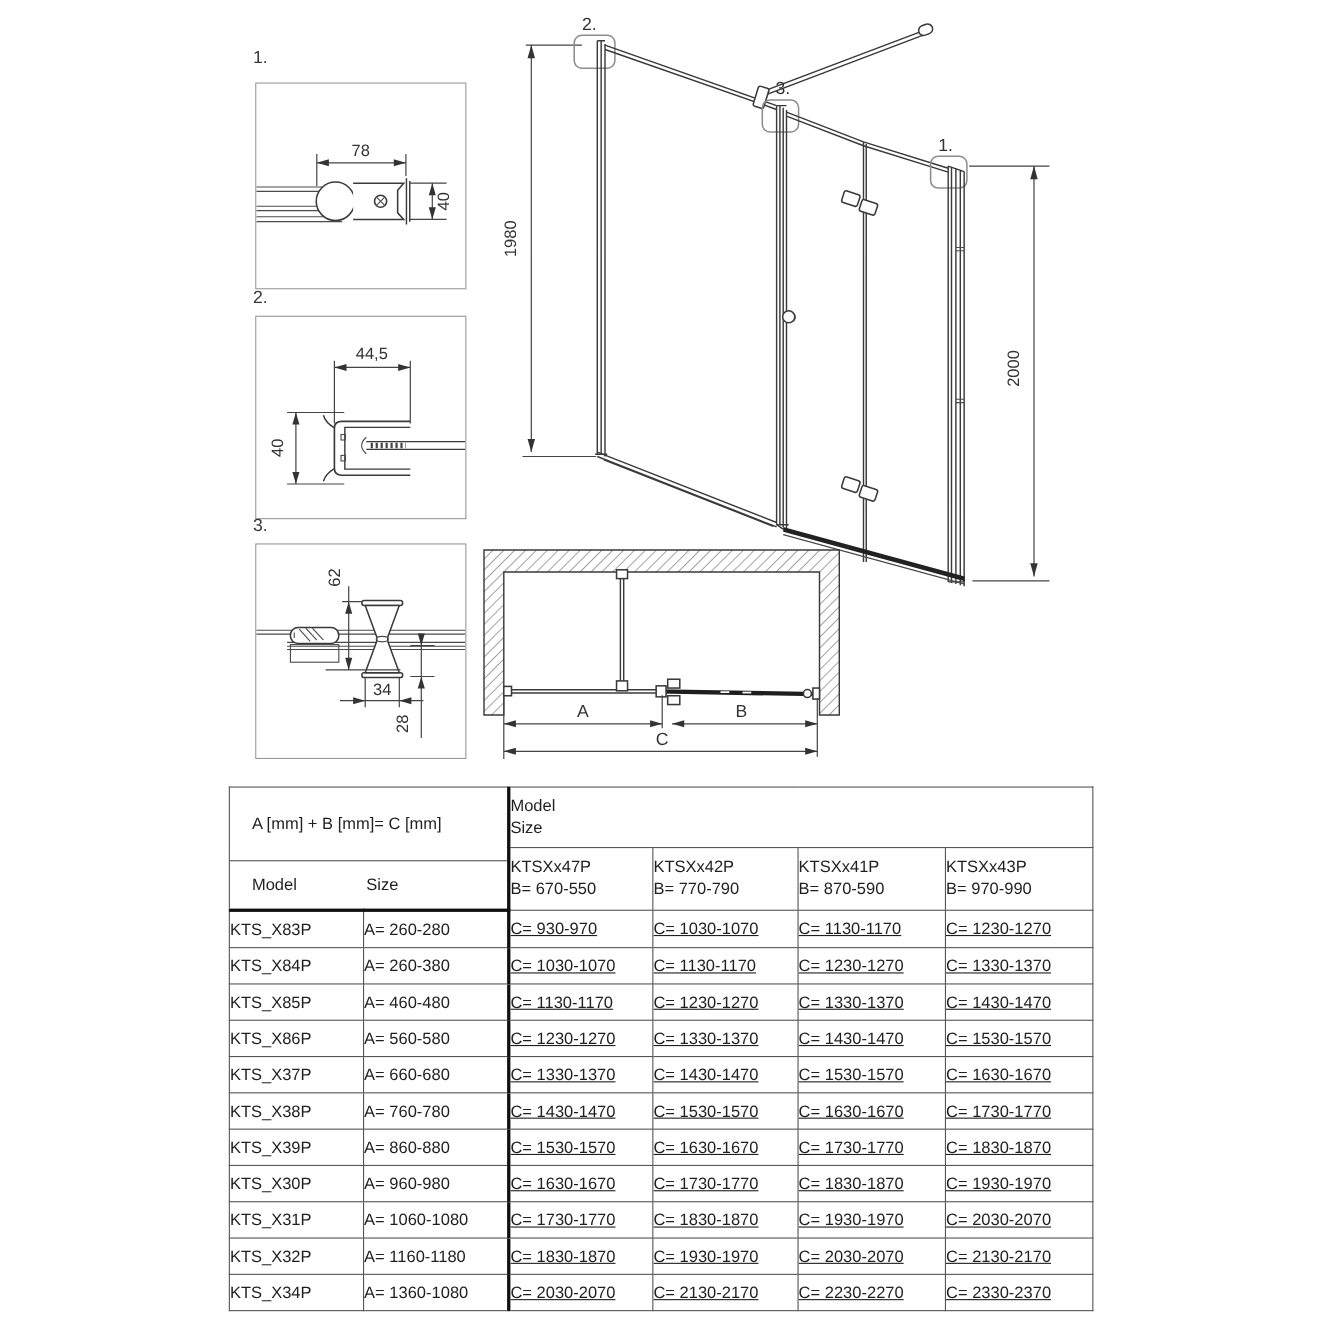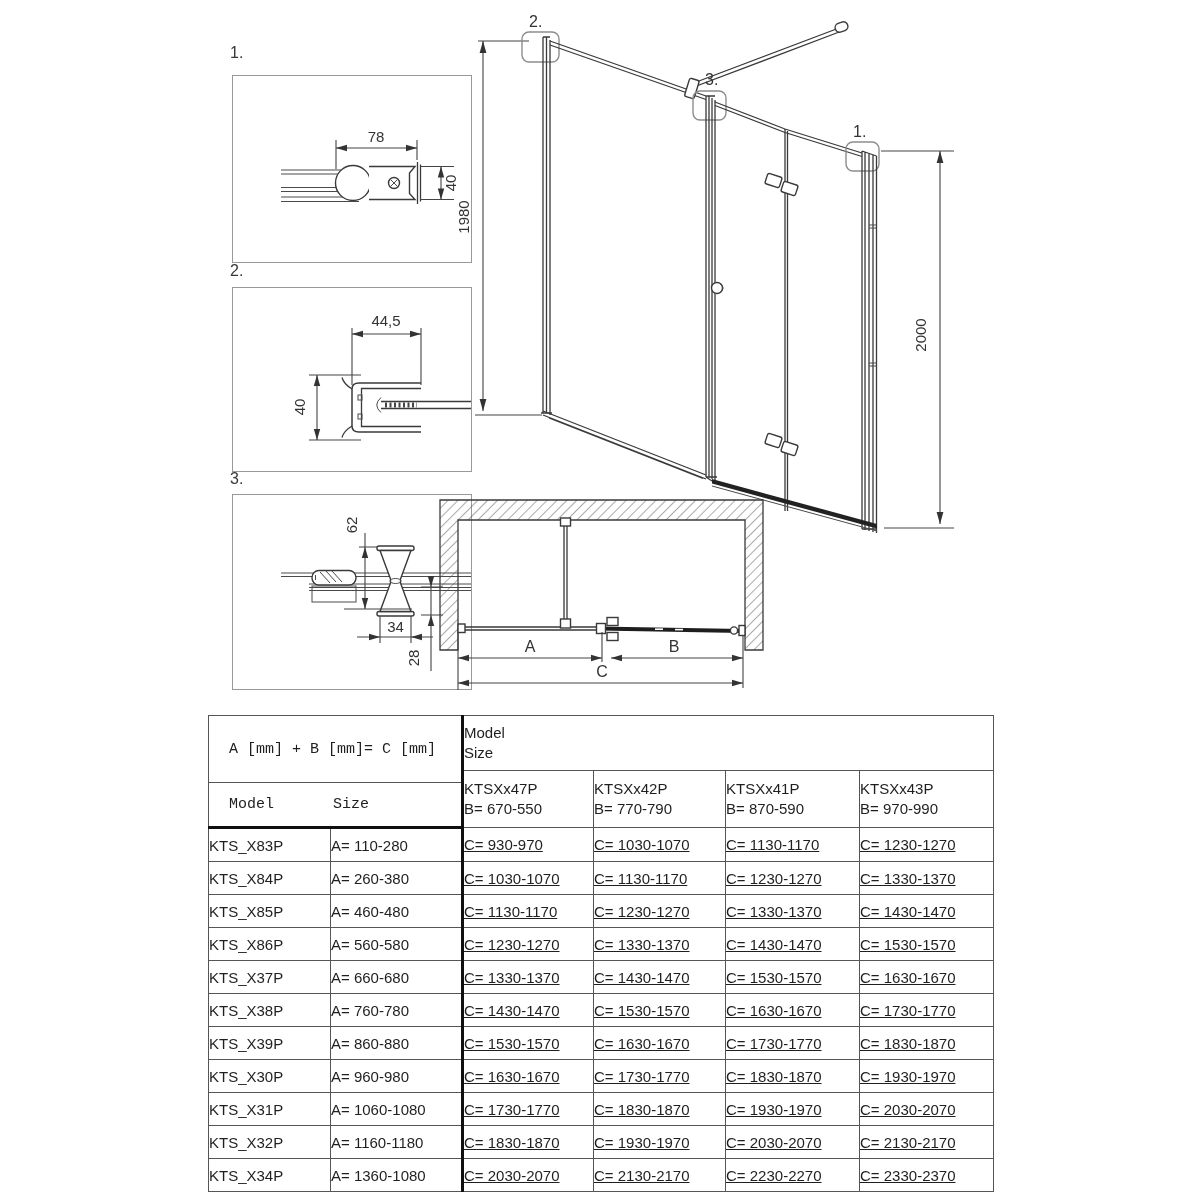--- a/index.html
+++ b/index.html
@@ -1,39 +1,39 @@
 <!DOCTYPE html>
 <html><head>
 <meta charset="utf-8">
 <style>
   html,body{margin:0;padding:0;background:#fff;}
   body{width:1200px;height:1200px;position:relative;overflow:hidden;
        font-family:"Liberation Sans",sans-serif;color:#222;}
   .abs{position:absolute;}
   .detail-label{position:absolute;font-size:16px;color:#383838;}
-  .detail-box{position:absolute;border:1px solid #999;background:#fff;padding-left:48px;}
+  .detail-box{position:absolute;border:1px solid #999;background:#fff;}
   .detail-box svg{display:block;}
   
   .s{stroke:#3a3a3a;stroke-width:1.3;fill:none;}
   .s14{stroke:#3a3a3a;stroke-width:1.5;fill:none;}
   .sw{stroke:#3a3a3a;stroke-width:1.4;fill:#fff;}
   .thin{stroke:#4a4a4a;stroke-width:1;fill:none;}
   .dim{stroke:#444;stroke-width:1.1;fill:none;}
   .ar{fill:#333;stroke:none;}
   .co{stroke:#8d8d8d;stroke-width:1.4;fill:none;}
   text.lbl{font-family:"Liberation Sans",sans-serif;font-size:15px;fill:#333;}
   text.lbl2{font-family:"Liberation Sans",sans-serif;font-size:16px;fill:#333;}
   
   table.sizes{border-collapse:collapse;table-layout:fixed;width:785px;
               font-size:15px;color:#1f1f1f;}
   table.sizes td{border:1px solid #555;padding:0;vertical-align:middle;
                  white-space:nowrap;overflow:hidden;}
   table.sizes{border:1.6px solid #222;}
   td.formula-cell{padding:0;border-right:3.5px solid #101010 !important;
-                  border-bottom:3.5px solid #101010 !important;font-family:Liberation Mono, monospace;}
+                  border-bottom:3.5px solid #101010 !important;}
   .formula-top{height:67px;border-bottom:1.2px solid #555;display:flex;
                align-items:center;padding-left:20px;box-sizing:border-box;}
   .formula-bottom{height:43px;display:flex;align-items:center;}
   .formula-bottom .mcol{width:122px;padding-left:20px;box-sizing:border-box;}
   .formula-bottom .scol{padding-left:2px;}
   td.group-cell{padding:6px 0 6px 14px;line-height:20px;}
   td.colhead{height:56px;padding-left:14px;line-height:20px;
              border-bottom:3.5px solid #101010;margin-left:44px;}
   tbody td{height:32px;border-top:1.6px solid #3f3f3f;border-bottom:1.6px solid #3f3f3f;
            border-left:1px solid #666;border-right:1px solid #666;}
@@ -293,21 +293,21 @@
       </td>
       <td class="colhead">
         <div>KTSXx43P</div>
           <div>B= 970-990</div>
       </td>
     </tr>
   </thead>
   <tbody>
     <tr>
       <td class="model-cell">KTS_X83P</td>
-      <td class="a-cell">A= 110-280</td>
+      <td class="a-cell">A= 260-280</td>
       <td class="c-cell">C= 930-970</td>
       <td class="c-cell">C= 1030-1070</td>
       <td class="c-cell">C= 1130-1170</td>
       <td class="c-cell">C= 1230-1270</td>
     </tr>
     <tr>
       <td class="model-cell">KTS_X84P</td>
       <td class="a-cell">A= 260-380</td>
       <td class="c-cell">C= 1030-1070</td>
       <td class="c-cell">C= 1130-1170</td>

